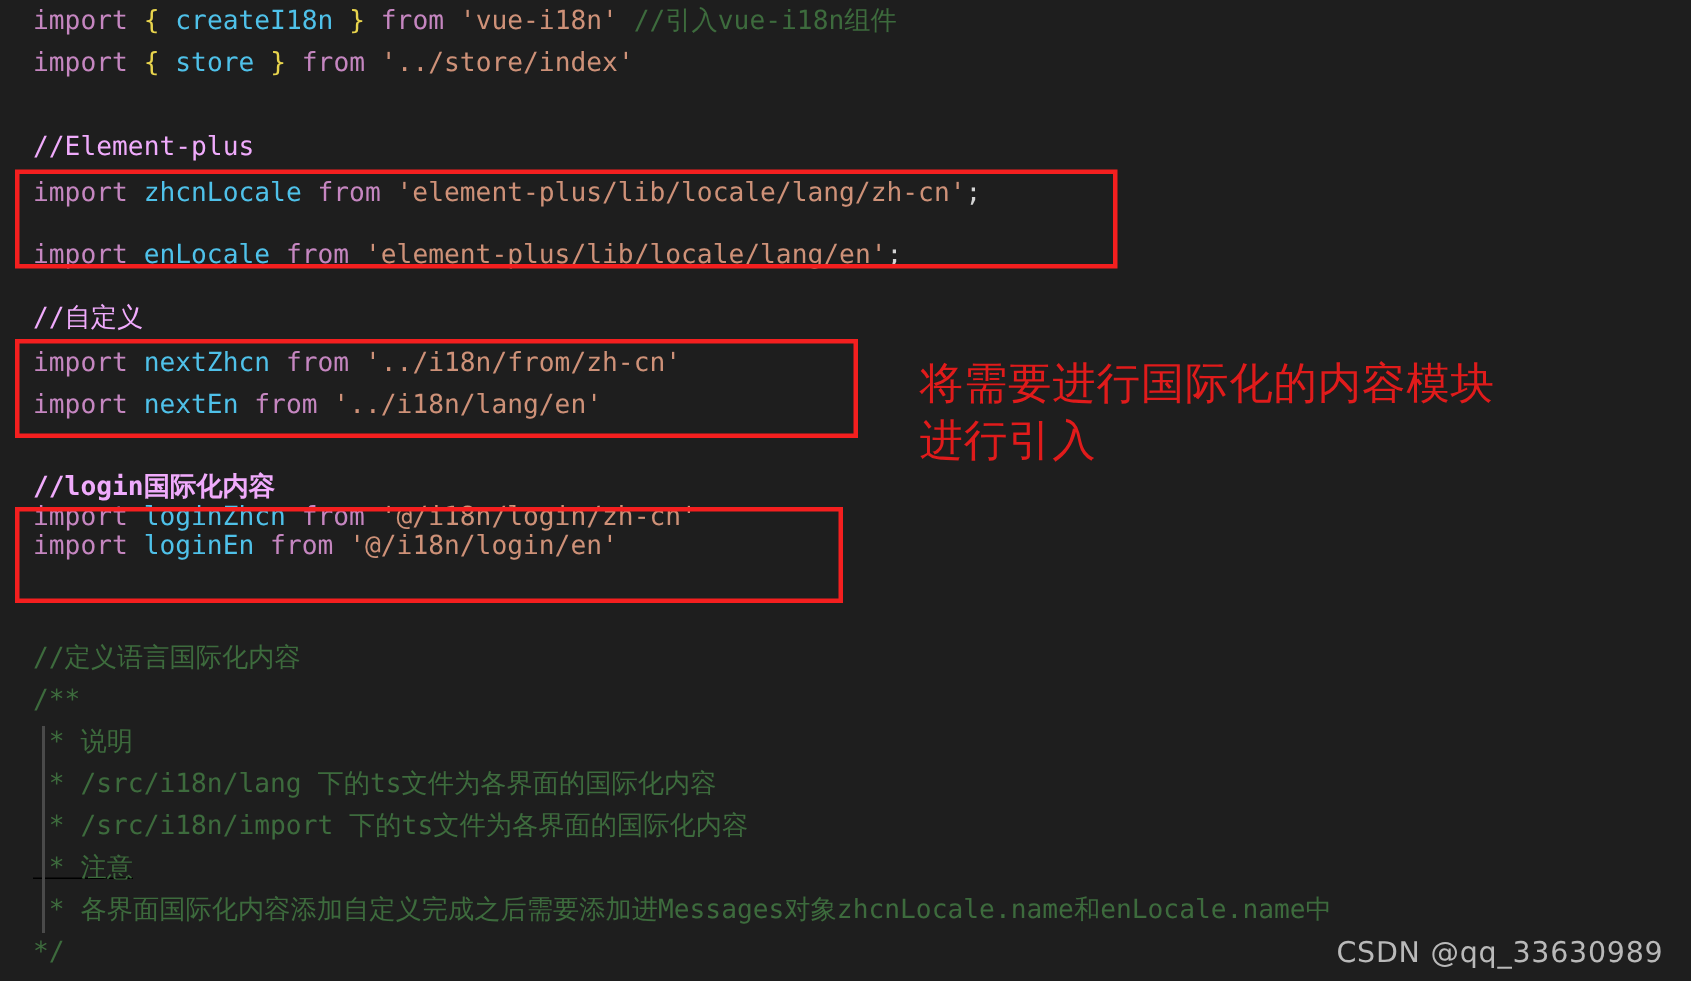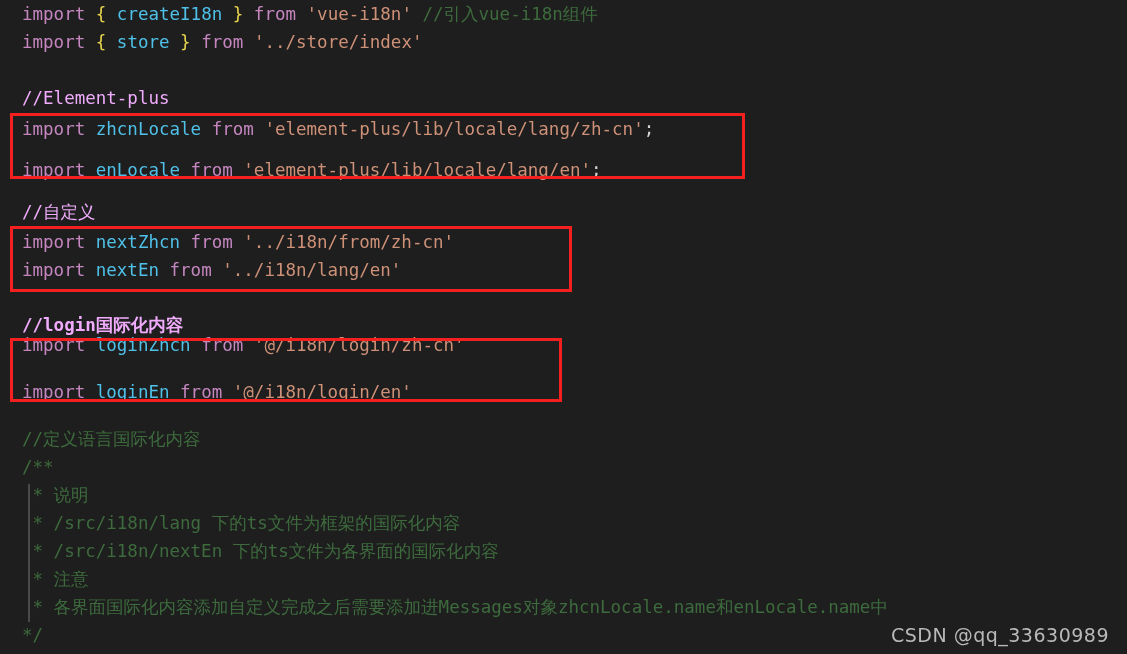--- a/index.html
+++ b/index.html
@@ -89,35 +89,37 @@
       <div class="code-line" style="top: 0px;"><span class="tok-kw">import</span><span class="tok-punc"> </span><span class="tok-brace">{</span><span class="tok-punc"> </span><span class="tok-ident">createI18n</span><span class="tok-punc"> </span><span class="tok-brace">}</span><span class="tok-punc"> </span><span class="tok-kw">from</span><span class="tok-punc"> </span><span class="tok-str">'vue-i18n'</span><span class="tok-punc"> </span><span class="tok-cmt-dim">//引入vue-i18n组件</span></div>
       <div class="code-line" style="top: 28px;"><span class="tok-kw">import</span><span class="tok-punc"> </span><span class="tok-brace">{</span><span class="tok-punc"> </span><span class="tok-ident">store</span><span class="tok-punc"> </span><span class="tok-brace">}</span><span class="tok-punc"> </span><span class="tok-kw">from</span><span class="tok-punc"> </span><span class="tok-str">'../store/index'</span></div>
       <div class="code-line" style="top: 84px;"><span class="tok-cmt">//Element-plus</span></div>
       <div class="code-line" style="top: 115px;"><span class="tok-kw">import</span><span class="tok-punc"> </span><span class="tok-ident">zhcnLocale</span><span class="tok-punc"> </span><span class="tok-kw">from</span><span class="tok-punc"> </span><span class="tok-str">'element-plus/lib/locale/lang/zh-cn'</span><span class="tok-punc">;</span></div>
       <div class="code-line" style="top: 156px;"><span class="tok-kw">import</span><span class="tok-punc"> </span><span class="tok-ident">enLocale</span><span class="tok-punc"> </span><span class="tok-kw">from</span><span class="tok-punc"> </span><span class="tok-str">'element-plus/lib/locale/lang/en'</span><span class="tok-punc">;</span></div>
       <div class="code-line" style="top: 198px; text-align: center;"><span class="tok-cmt">//自定义</span></div>
       <div class="code-line" style="top: 228px;"><span class="tok-kw">import</span><span class="tok-punc"> </span><span class="tok-ident">nextZhcn</span><span class="tok-punc"> </span><span class="tok-kw">from</span><span class="tok-punc"> </span><span class="tok-str">'../i18n/from/zh-cn'</span></div>
       <div class="code-line" style="top: 256px;"><span class="tok-kw">import</span><span class="tok-punc"> </span><span class="tok-ident">nextEn</span><span class="tok-punc"> </span><span class="tok-kw">from</span><span class="tok-punc"> </span><span class="tok-str">'../i18n/lang/en'</span></div>
       <div class="code-line" style="top: 311px; font-weight: bold;"><span class="tok-cmt">//login国际化内容</span></div>
       <div class="code-line" style="top: 331px;"><span class="tok-kw">import</span><span class="tok-punc"> </span><span class="tok-ident">loginZhcn</span><span class="tok-punc"> </span><span class="tok-kw">from</span><span class="tok-punc"> </span><span class="tok-str">'@/i18n/login/zh-cn'</span></div>
-      <div class="code-line" style="top: 378px;"><span class="tok-kw">import</span><span class="tok-punc"> </span><span class="tok-ident">loginEn</span><span class="tok-punc"> </span><span class="tok-kw">from</span><span class="tok-punc"> </span><span class="tok-str">'@/i18n/login/en'</span></div>
+      <div class="code-line" style="top: 350px;"><span class="tok-kw">import</span><span class="tok-punc"> </span><span class="tok-ident">loginEn</span><span class="tok-punc"> </span><span class="tok-kw">from</span><span class="tok-punc"> </span><span class="tok-str">'@/i18n/login/en'</span></div>
       <div class="code-line" style="top: 425px;"><span class="tok-cmt-dim">//定义语言国际化内容</span></div>
       <div class="code-line" style="top: 453px;"><span class="tok-cmt-dim">/**</span></div>
       <div class="code-line" style="top: 481px;"><span class="tok-cmt-dim"> * 说明</span></div>
-      <div class="code-line" style="top: 509px;"><span class="tok-cmt-dim"> * /src/i18n/lang 下的ts文件为框架的国际化内容</span></div>
-      <div class="code-line" style="top: 537px;"><span class="tok-cmt-dim"> * /src/i18n/nextEn 下的ts文件为各界面的国际化内容</span></div>
-      <div class="code-line" style="top: 565px;"><span class="tok-cmt-dim"> * 注意</span></div>
+      <div class="code-line" style="top: 509px;"><span class="tok-cmt-dim"> * /src/i18n/lang 下的ts文件为各界面的国际化内容</span></div>
+      <div class="code-line" style="top: 537px;"><span class="tok-cmt-dim"> * /src/i18n/import 下的ts文件为各界面的国际化内容</span></div>
+      <div class="code-line" style="top: 565px; text-decoration: underline;"><span class="tok-cmt-dim"> * 注意</span></div>
       <div class="code-line" style="top: 593px;"><span class="tok-cmt-dim"> * 各界面国际化内容添加自定义完成之后需要添加进Messages对象zhcnLocale.name和enLocale.name中</span></div>
       <div class="code-line" style="top: 621px;"><span class="tok-cmt-dim">*/</span></div>
     </div>
 
   <div id="comment-guide"></div>
 
   <div id="highlight-layer">
       <div class="hl-box" style="left: 10px; top: 113px; width: 735px; height: 66px; border-color: rgb(244, 31, 31);"></div>
       <div class="hl-box" style="left: 10px; top: 226px; width: 562px; height: 66px; border-color: rgb(244, 31, 31);"></div>
       <div class="hl-box" style="left: 10px; top: 338px; width: 552px; height: 64px; border-color: rgb(244, 31, 31);"></div>
     </div>
 
+  <div id="annotation" style="color: rgb(224, 27, 27);">将需要进行国际化的内容模块
+进行引入</div>
 
   <div id="watermark" style="color: rgb(185, 185, 185);">CSDN @qq_33630989</div>
 
 </div>
 
 </body></html>

